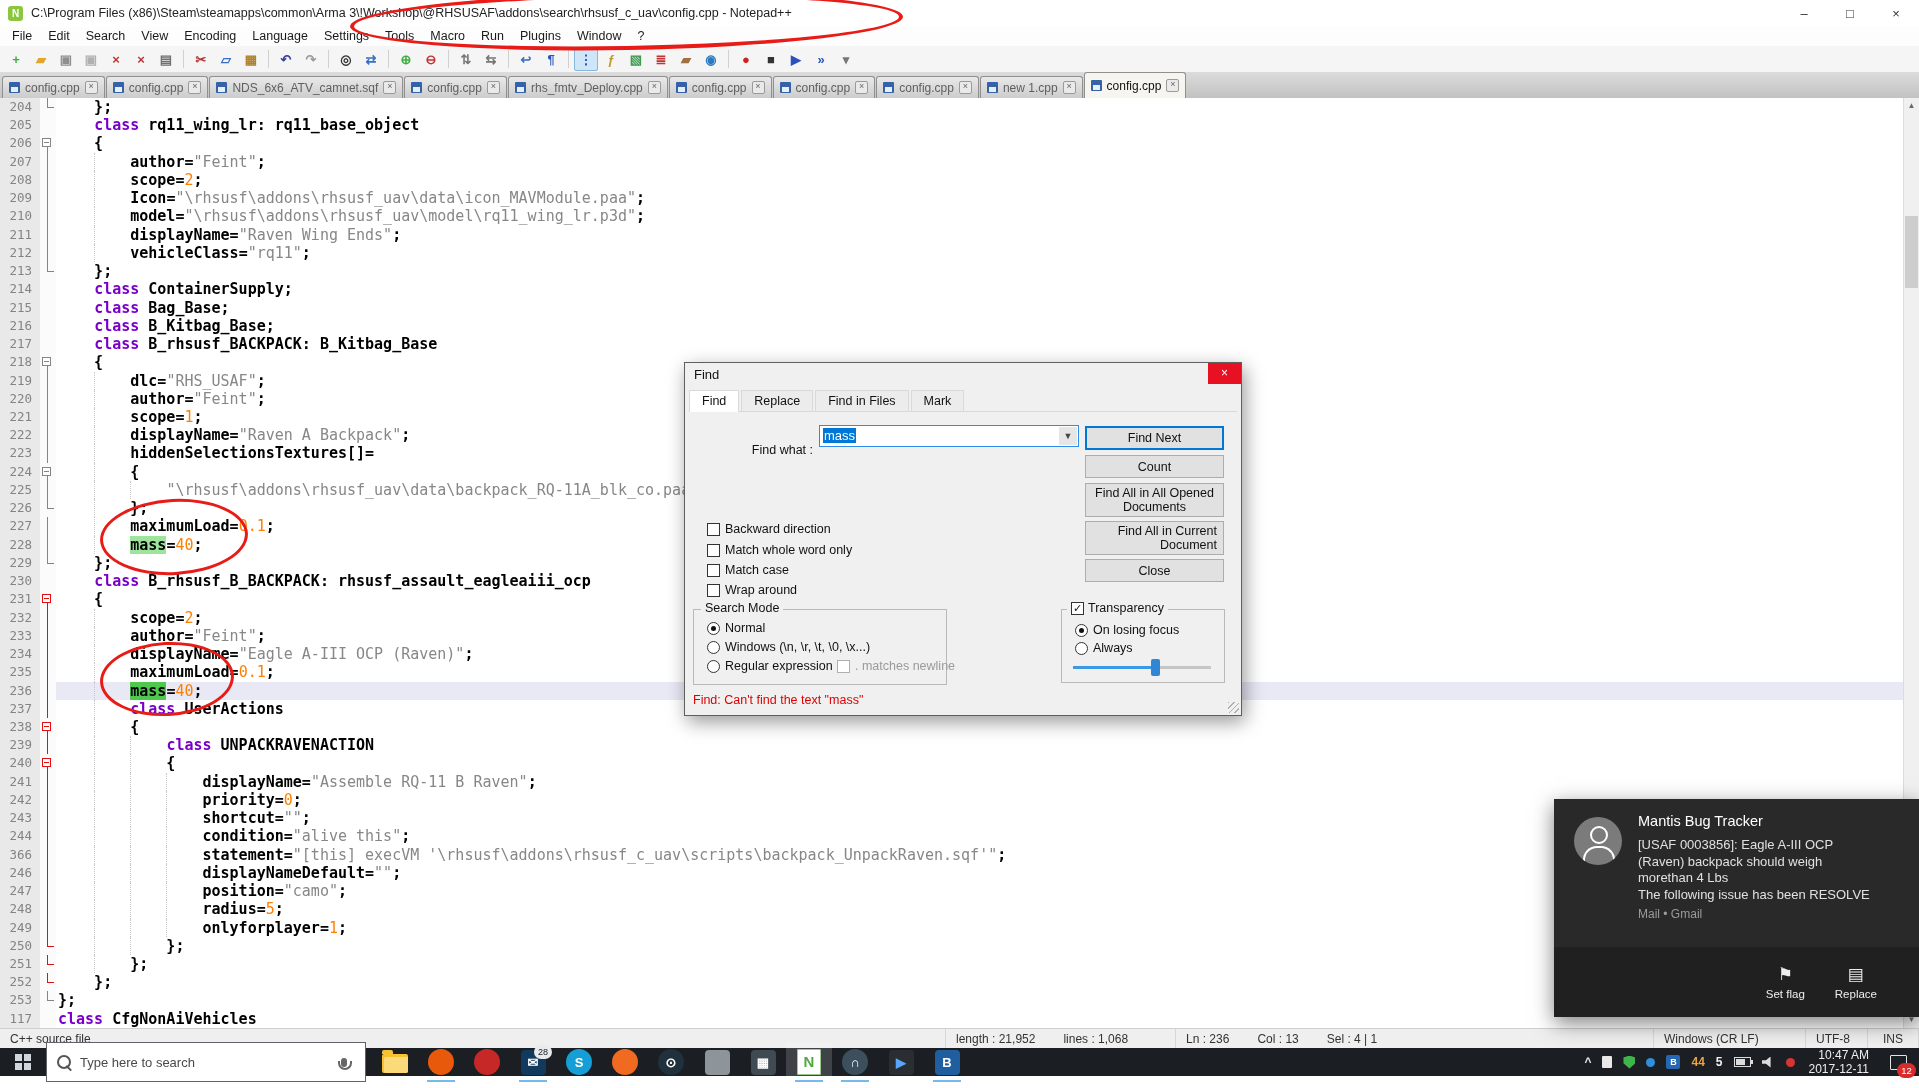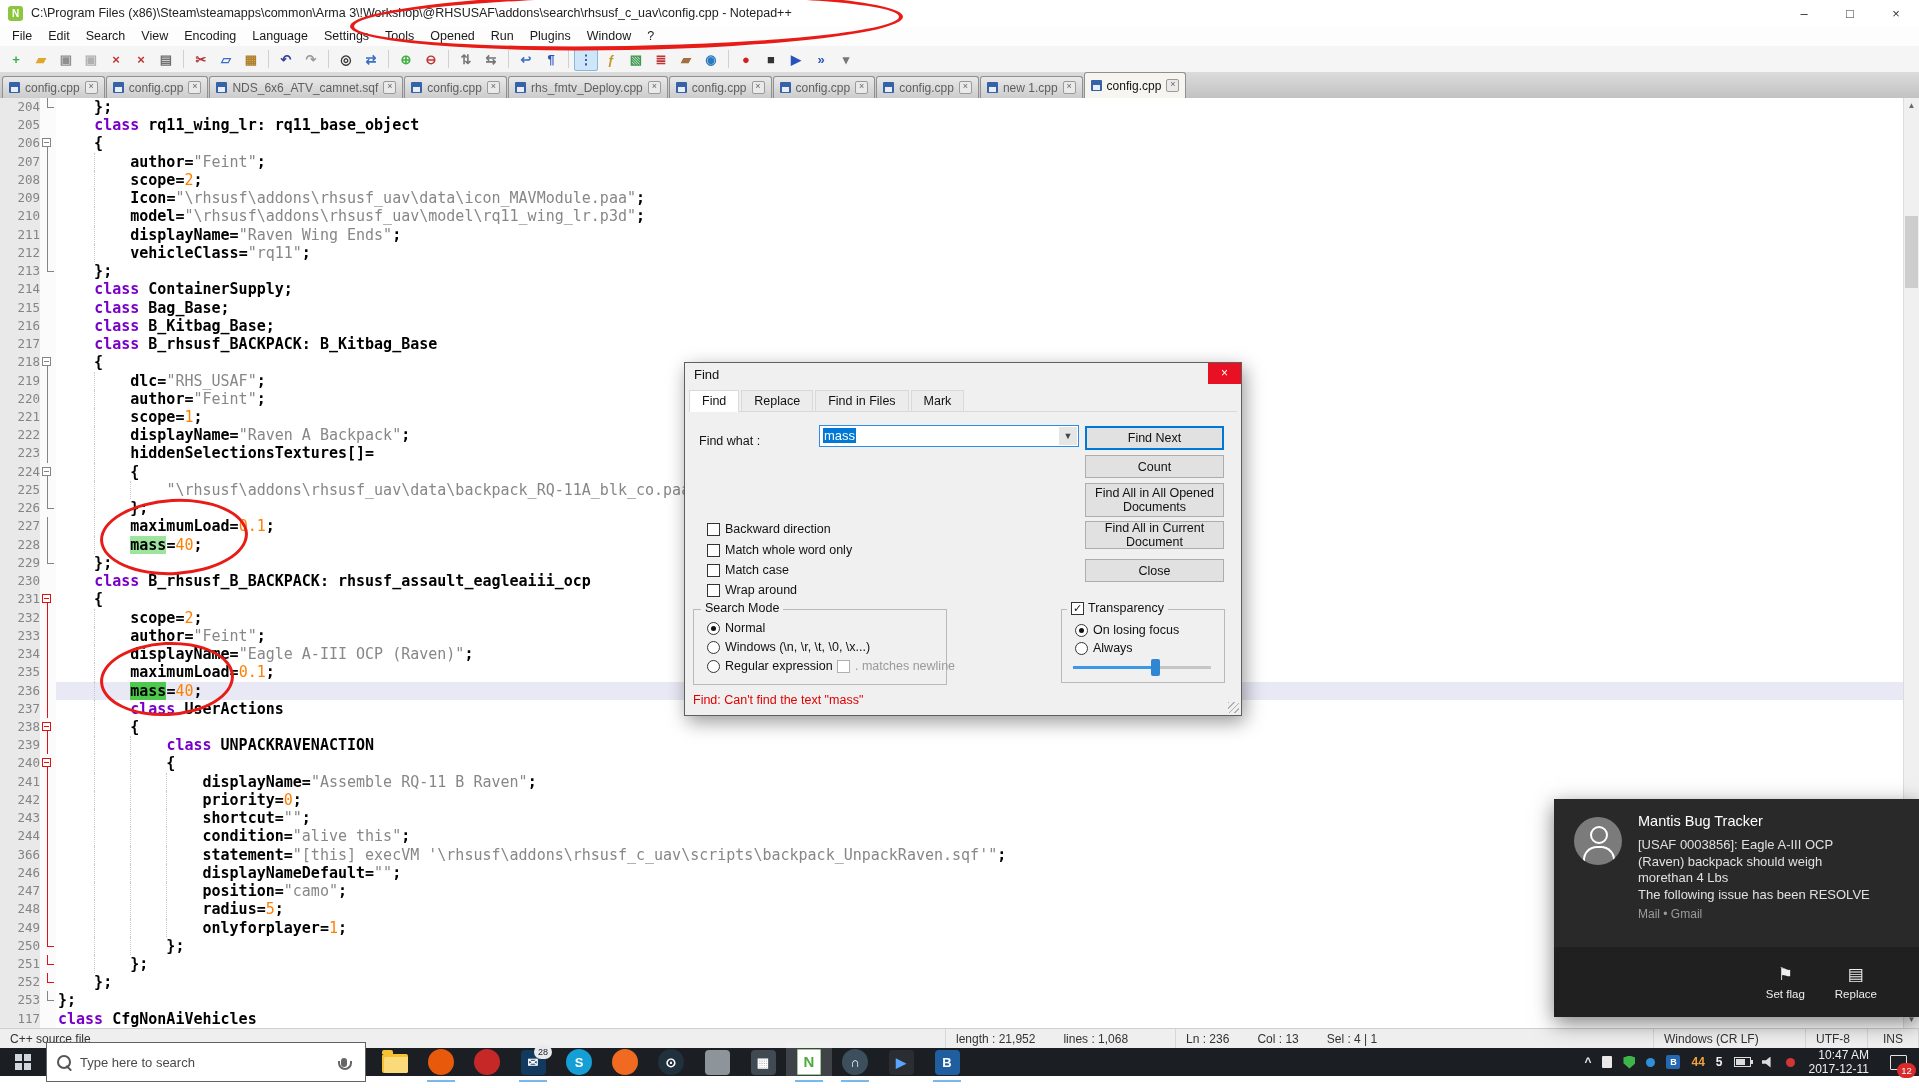--- a/index.html
+++ b/index.html
@@ -34,21 +34,21 @@
   .tab-active{background:#f6f5f0;height:25px;color:#111}
   .tab-disk{width:11px;height:11px;background:#3662a8;border-radius:1px;position:relative;flex:0 0 auto}
   .tab-disk::after{content:"";position:absolute;left:2px;top:5px;right:2px;bottom:1px;background:#e8eef8}
   .tab-close{font-size:9px;color:#666;border:1px solid #9a9a9a;background:#eaeaea;width:11px;height:11px;
     line-height:9px;text-align:center;border-radius:2px;flex:0 0 auto}
 
   
   .editor{position:absolute;left:0;top:98px;width:1903px;height:930px;background:#fff;overflow:hidden}
   .row{display:flex;height:18.24px;position:relative}
   .ln{flex:0 0 40px;background:#e9e9e9;color:#848484;font:12.5px/18.24px "DejaVu Sans Mono",monospace;
-    text-align:right;box-sizing:border-box}
+    text-align:right;padding-right:8px;box-sizing:border-box}
   .foldc{flex:0 0 16px;background:#fbfbfb;position:relative}
   .fg{color:#858585}.fr{color:#e21010}
   .flv,.flvt,.flvb{position:absolute;left:7px;width:0;border-left:1px solid}
   .flv{top:0;bottom:0}.flvt{top:0;height:9px}.flvb{top:13px;bottom:0}
   .fend{position:absolute;left:7px;top:9px;width:7px;height:0;border-top:1px solid}
   .fbox{position:absolute;left:2px;top:4px;width:9px;height:9px;border:1px solid;background:#fff;box-sizing:border-box}
   .fbox::after{content:"";position:absolute;left:1px;right:1px;top:3px;border-top:1px solid}
   .codecell{flex:1;position:relative;white-space:pre;font:15px/18.24px "DejaVu Sans Mono",monospace;padding-left:2px}
   .ig{position:absolute;top:0;bottom:0;width:0;border-left:1px dotted #c8c8c8}
   .cur .codecell{background:#e9e9f6}
@@ -66,21 +66,21 @@
   .vs-thumb{position:absolute;left:1px;right:1px;top:118px;height:72px;background:#cdcdcd}
 
   
   .find-dialog{position:absolute;left:684px;top:362px;width:556px;height:352px;background:#f0f0f0;
     border:1px solid #5f5f5f;box-shadow:3px 6px 18px rgba(0,0,0,.4);z-index:40;font-size:12.5px;color:#111}
   .fd-title{position:absolute;left:9px;top:4px;font-size:13px}
   .fd-close{position:absolute;right:0;top:0;width:33px;height:21px;background:#e81123;color:#fff;text-align:center;line-height:21px;font-size:12px}
   .fd-tabs{position:absolute;left:4px;top:26px;right:4px;height:22px;display:flex;align-items:flex-end;border-bottom:1px solid #d9d9d9}
   .fd-tab{padding:3px 12px;border:1px solid #d9d9d9;border-bottom:none;background:#ececec;margin-right:2px;font-size:12.5px}
   .fd-tab-active{background:#fff;position:relative;top:1px;padding-bottom:4px}
-  .fd-label-findwhat{position:absolute;left:14px;top:71px;width:114px;}
+  .fd-label-findwhat{position:absolute;left:14px;top:80px;width:114px;text-align:right}
   .fd-combo{position:absolute;left:134px;top:62px;width:260px;height:22px;background:#fff;border:1px solid #2d8ceb;box-sizing:border-box}
   .fd-combo-text{position:absolute;left:3px;top:2px;background:#0078d7;color:#fff;padding:0 1px;font-size:13px}
   .fd-dd{position:absolute;right:1px;top:1px;bottom:1px;width:18px;background:#e6e6e6;color:#444;text-align:center;line-height:18px;font-size:9px}
   .fd-btn{position:absolute;left:400px;width:139px;background:#e1e1e1;border:1px solid #adadad;box-sizing:border-box;
     text-align:center;font-size:12.5px;display:flex;align-items:center;justify-content:center;padding:0 6px;line-height:14px}
   .fd-btn-default{border:2px solid #0078d7}
   .fd-check,.fd-radio{position:absolute;display:flex;align-items:center;gap:5px;white-space:nowrap}
   .fd-check{left:22px}
   .cbx{width:13px;height:13px;border:1px solid #333;background:#fff;box-sizing:border-box;flex:0 0 auto}
   .cbx-on::before{content:"✓";display:block;font-size:11px;line-height:11px;text-align:center;color:#111}
@@ -182,21 +182,21 @@
 
   <div class="menubar" id="menubar">
       <div class="menu-item">File</div>
       <div class="menu-item">Edit</div>
       <div class="menu-item">Search</div>
       <div class="menu-item">View</div>
       <div class="menu-item">Encoding</div>
       <div class="menu-item">Language</div>
       <div class="menu-item">Settings</div>
       <div class="menu-item">Tools</div>
-      <div class="menu-item">Opened</div>
+      <div class="menu-item">Macro</div>
       <div class="menu-item">Run</div>
       <div class="menu-item">Plugins</div>
       <div class="menu-item">Window</div>
       <div class="menu-item">?</div>
     </div>
 
   <div class="toolbar" id="toolbar">
       <div class="ticon">
         <span class="tglyph" style="color: rgb(63, 174, 63);">+</span>
       </div>
@@ -746,21 +746,21 @@
       <span>Transparency</span>
     </div>
     <div class="fd-slider-track"></div>
     <div class="fd-slider-fill"></div>
     <div class="fd-slider-thumb"></div>
     <div class="fd-status">Find: Can't find the text "mass"</div>
     <div class="fd-grip"></div>
   <div class="fd-btn fd-btn-default" style="top: 63px; height: 24px;">Find Next</div>
       <div class="fd-btn" style="top: 92px; height: 23px;">Count</div>
       <div class="fd-btn" style="top: 120px; height: 34px;">Find All in All Opened Documents</div>
-      <div class="fd-btn" style="top: 158px; height: 28px;">Find All in Current Document</div>
+      <div class="fd-btn" style="top: 158px; height: 34px; text-align: right;">Find All in Current Document</div>
       <div class="fd-btn" style="top: 196px; height: 23px;">Close</div>
       <div class="fd-check" style="top: 159px;">
         <span class="cbx"></span>
         <span>Backward direction</span>
       </div>
       <div class="fd-check" style="top: 180px;">
         <span class="cbx"></span>
         <span>Match whole word only</span>
       </div>
       <div class="fd-check" style="top: 200px;">

